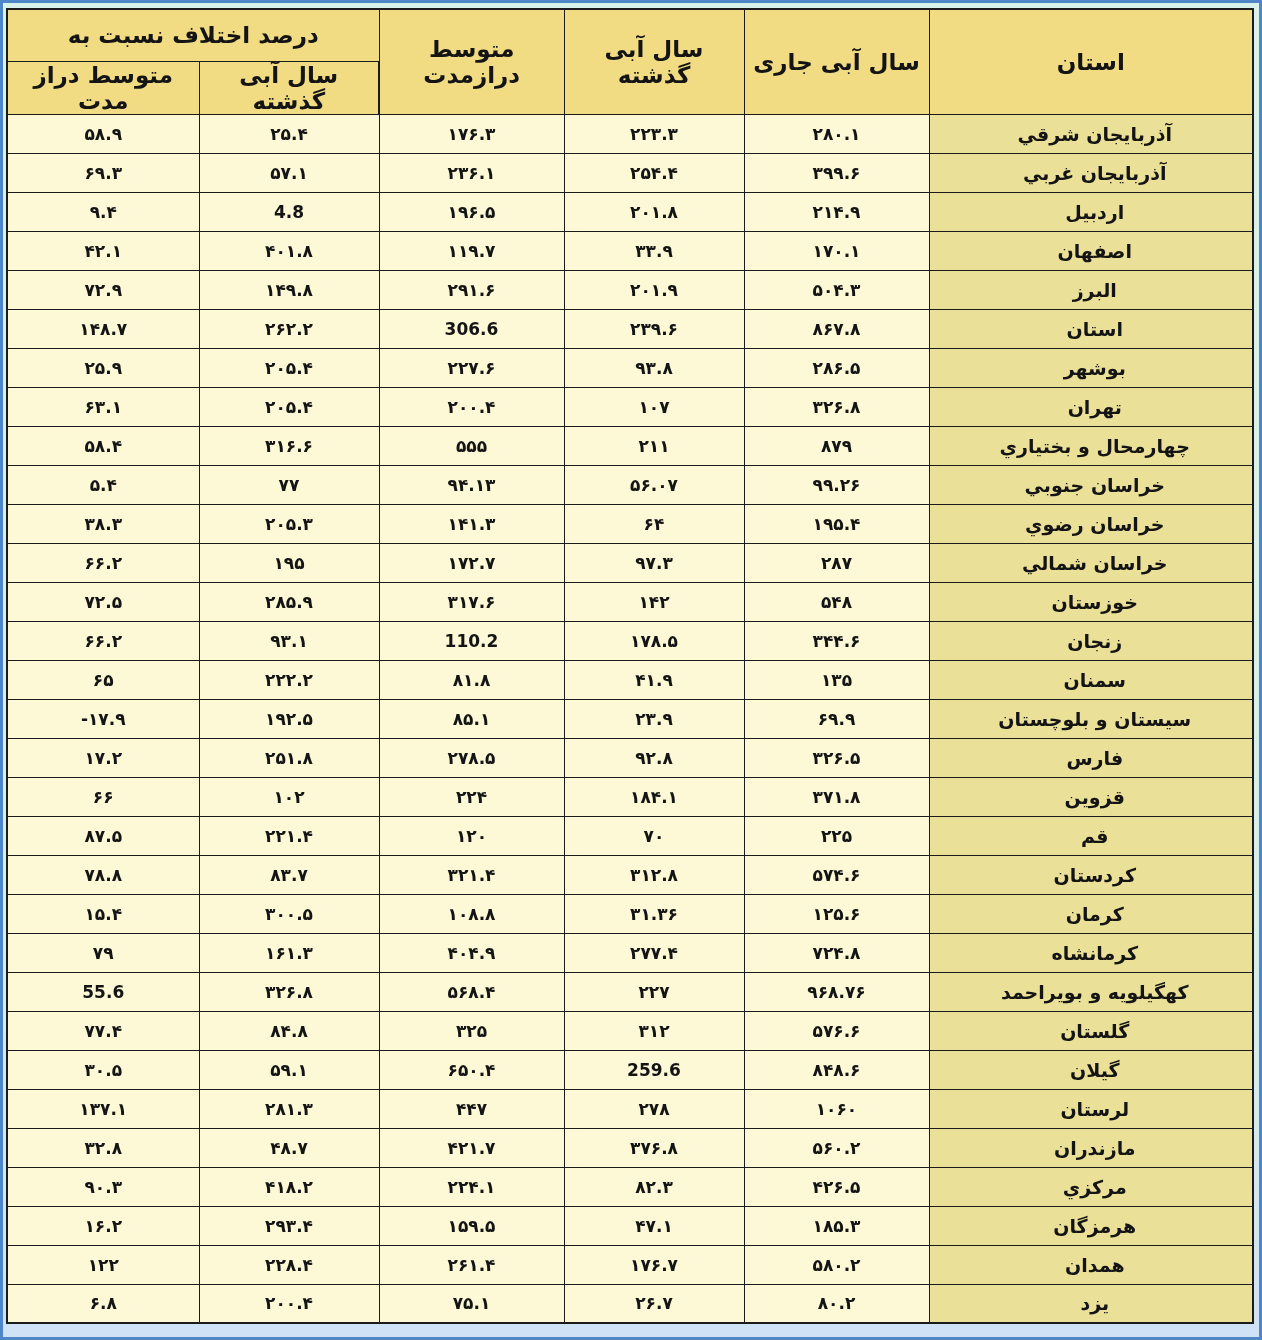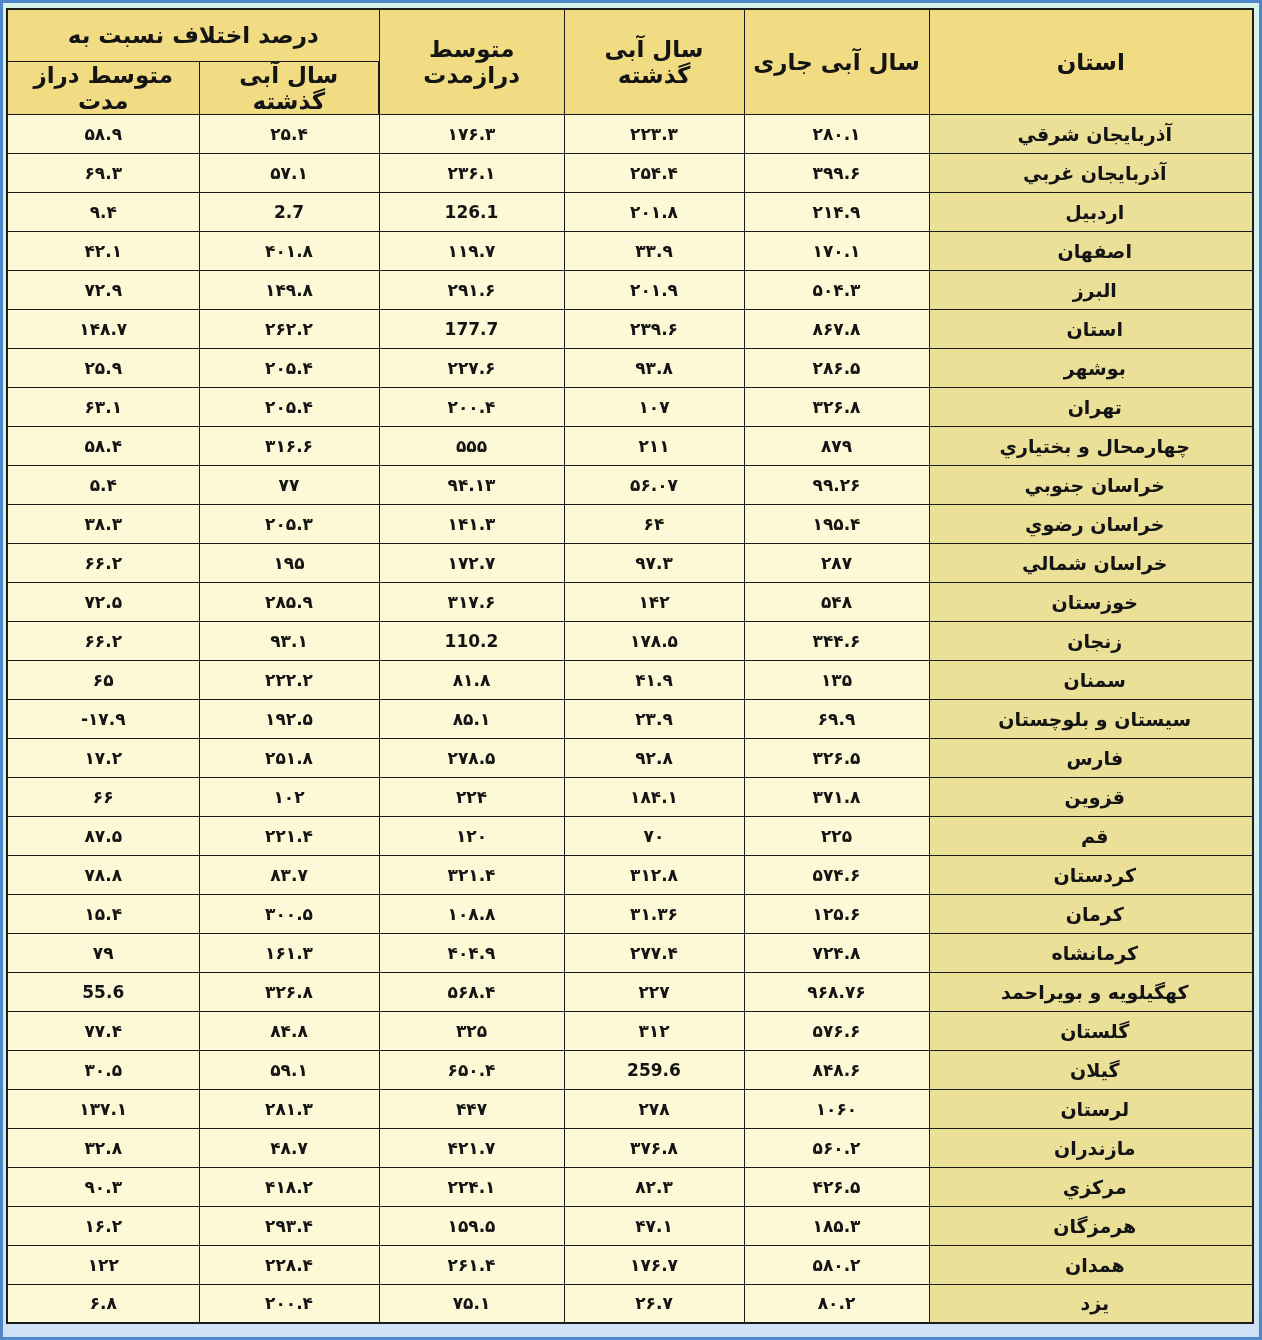--- a/index.html
+++ b/index.html
@@ -87,22 +87,22 @@
         <td class="num">۳۹۹.۶</td>
         <td class="num">۲۵۴.۴</td>
         <td class="num">۲۳۶.۱</td>
         <td class="num">۵۷.۱</td>
         <td class="num">۶۹.۳</td>
       </tr>
       <tr>
         <td class="prov">اردبيل</td>
         <td class="num">۲۱۴.۹</td>
         <td class="num">۲۰۱.۸</td>
-        <td class="num">126.1</td>
-        <td class="num">2.7</td>
+        <td class="num">۱۹۶.۵</td>
+        <td class="num">4.8</td>
         <td class="num">۹.۴</td>
       </tr>
       <tr>
         <td class="prov">اصفهان</td>
         <td class="num">۱۷۰.۱</td>
         <td class="num">۳۳.۹</td>
         <td class="num">۱۱۹.۷</td>
         <td class="num">۴۰۱.۸</td>
         <td class="num">۴۲.۱</td>
       </tr>
@@ -111,21 +111,21 @@
         <td class="num">۵۰۴.۳</td>
         <td class="num">۲۰۱.۹</td>
         <td class="num">۲۹۱.۶</td>
         <td class="num">۱۴۹.۸</td>
         <td class="num">۷۲.۹</td>
       </tr>
       <tr>
         <td class="prov">استان</td>
         <td class="num">۸۶۷.۸</td>
         <td class="num">۲۳۹.۶</td>
-        <td class="num">177.7</td>
+        <td class="num">306.6</td>
         <td class="num">۲۶۲.۲</td>
         <td class="num">۱۴۸.۷</td>
       </tr>
       <tr>
         <td class="prov">بوشهر</td>
         <td class="num">۲۸۶.۵</td>
         <td class="num">۹۳.۸</td>
         <td class="num">۲۲۷.۶</td>
         <td class="num">۲۰۵.۴</td>
         <td class="num">۲۵.۹</td>

